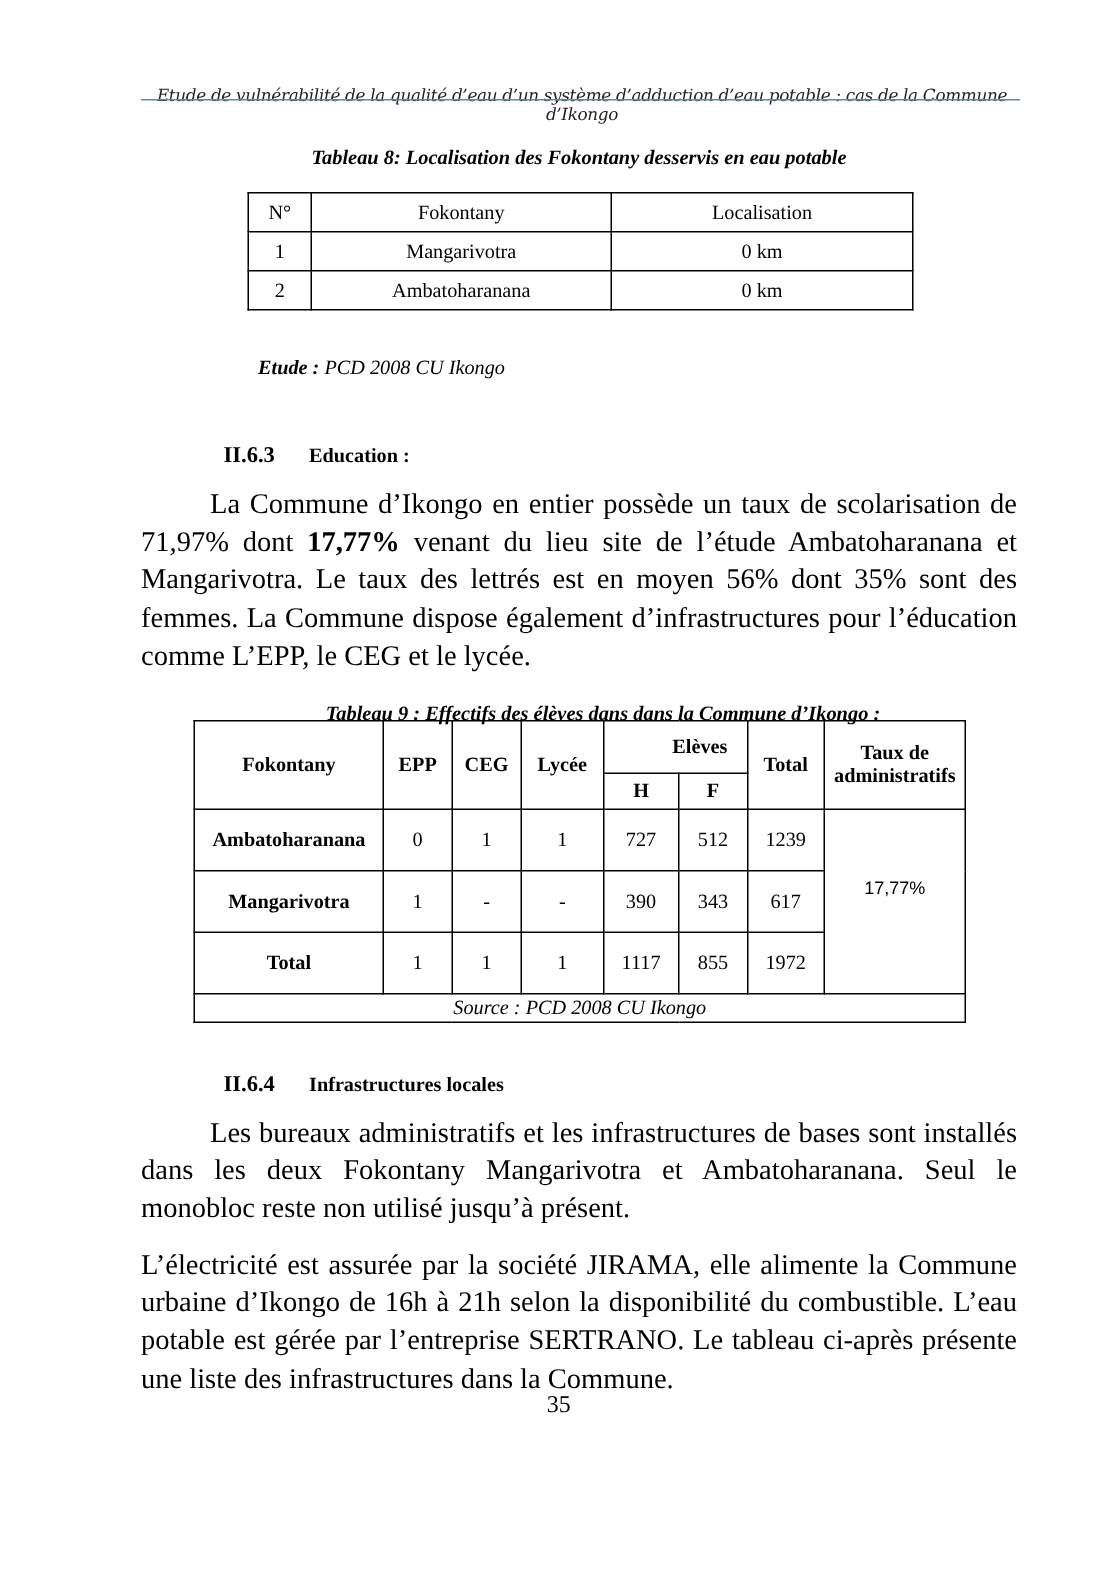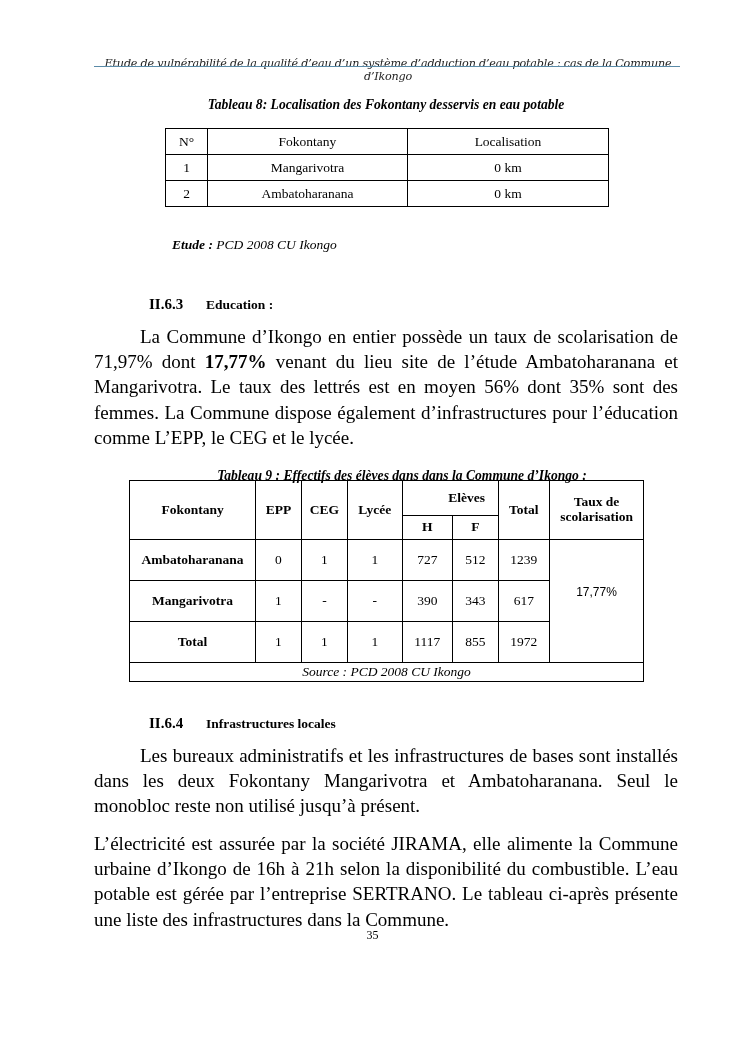--- a/index.html
+++ b/index.html
@@ -20,21 +20,21 @@
   .section-head { font-weight:bold; font-size:13.5px; }
   .section-num { font-size:15px; display:inline-block; width:57px; }
   .para { left:94px; width:584px; font-size:19px; line-height:25.2px; text-align:justify; text-align-last:left; }
   .para .indent { display:inline-block; width:46px; }
   .t9 { left:129px; top:480px; width:515px; font-size:13.5px; }
   .t9 td, .t9 th { border:1px solid #000; padding:0; text-align:center; vertical-align:middle; line-height:1.1; }
   .t9 th { font-weight:bold; }
   .t9 td.rowh { font-weight:bold; }
   .t9 td.taux { font-family:"Liberation Sans", sans-serif; font-size:12px; vertical-align:top; padding-top:46px; }
   .t9 td.src { font-style:italic; height:18px; }
-  .page-number { left:0; width:745px; top:928px; text-align:center; font-size:12px; }
+  .page-number { left:0; width:745px; top:928px; text-align:center; font-size:16px; }
 </style>
 </head>
 <body>
 
 <div class="abs running-header">Etude de vulnérabilité de la qualité d’eau d’un système d’adduction d’eau potable : cas de la Commune d’Ikongo</div>
 <div class="abs header-rule"></div>
 
 <div class="abs caption" style="left:94px; top:97px; width:584px;">Tableau 8: Localisation des Fokontany desservis en eau potable</div>
 <table class="abs t8">
   <tbody>
@@ -69,21 +69,21 @@
 <div class="abs caption" style="left:110px; top:448px; width:584px; padding-left:0px;margin-top:20px;">Tableau 9 : Effectifs des élèves dans dans la Commune d’Ikongo :</div>
 <table class="abs t9">
   <tbody>
       <tr>
     <th rowspan="2" style="width:124px; height:58px;">Fokontany</th>
     <th rowspan="2" style="width:44px;">EPP</th>
     <th rowspan="2" style="width:45px;">CEG</th>
     <th rowspan="2" style="width:53px;">Lycée</th>
     <th colspan="2" style="height:34px;padding-left:33px;">Elèves</th>
     <th rowspan="2" style="width:50px;">Total</th>
-    <th rowspan="2" style="width:92px;">Taux de scolarisation</th>
+    <th rowspan="2" style="width:92px;">Taux de administratifs</th>
   </tr>
   <tr>
     <th style="width:49px; height:23px;">H</th>
     <th style="width:44px;">F</th>
   </tr>
   <tr>
     <td class="rowh" style="height:40px;">Ambatoharanana</td>
     <td>0</td>
     <td>1</td>
     <td>1</td>

